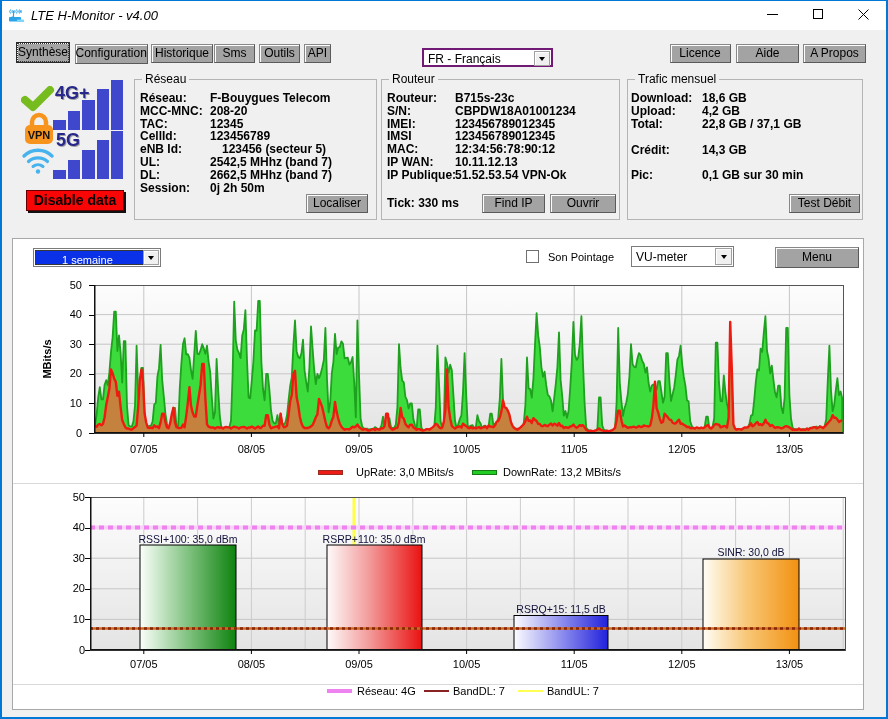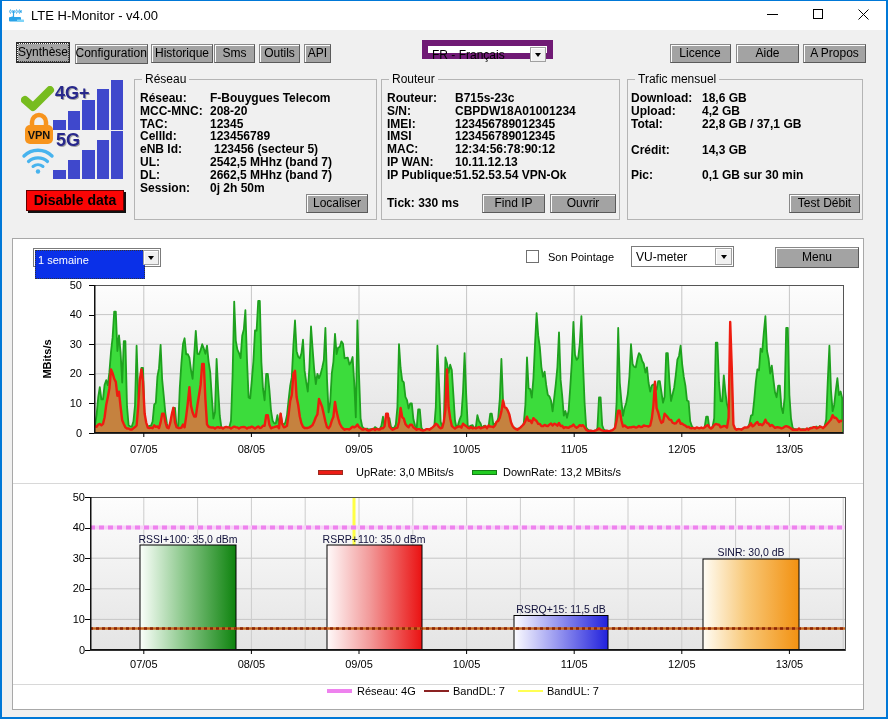--- a/index.html
+++ b/index.html
@@ -21,38 +21,38 @@
 <path d="M2.5 2.5 q-1.5 2 0 4 M4.3 3.2 q-0.9 1.3 0 2.6"></path>
 <path d="M8.5 2.5 q1.5 2 0 4 M6.7 3.2 q0.9 1.3 0 2.6"></path>
 <path d="M11.5 2.5 q-1.5 2 0 4 M13.3 3.2 q-0.9 1.3 0 2.6"></path>
 </g>
 <circle cx="5.5" cy="4.5" r="1" fill="#2aa3e8"></circle>
     <circle cx="12.5" cy="4.5" r="1" fill="#2aa3e8"></circle>
 <path d="M5.5 5 v5 h-2 l0 0" stroke="#2aa3e8" stroke-width="1.2" fill="none"></path>
 <rect x="1" y="10" width="12" height="4.5" rx="1" fill="#2aa3e8"></rect>
 <rect x="9" y="12.5" width="7" height="2.5" rx="0.5" fill="#7fd4f7"></rect>
 </svg>
-<div class="ab" style="left:31px;top:8px;font-size:13px;color:#000;">LTE H-Monitor - v4.00</div>
+<div class="ab" style="left:31px;top:8px;font-size:13px;color:#000;font-style:italic;">LTE H-Monitor - v4.00</div>
 <div class="ab" style="left:767px;top:14px;width:11px;height:1px;background:#000;"></div>
 <div class="ab" style="left:813px;top:9px;width:10px;height:10px;border:1px solid #000;"></div>
 <svg class="ab" style="left:858px;top:9px;" width="11" height="11">
     <path d="M0.5 0.5 L10.5 10.5 M10.5 0.5 L0.5 10.5" stroke="#000" stroke-width="1"></path>
   </svg>
 <div class="btn" style="left:16px;top:42px;width:54px;height:21px;line-height:19px;border-color:#2a2a2a;font-size:12px;">
     <span style="display:block;margin:1px;height:17px;line-height:16px;outline:1px dotted #333;">Synthèse</span>
   </div>
 <div class="btn" style="left:74.5px;top:44px;width:73px;height:20px;line-height:17px;font-size:12px;">Configuration</div>
 <div class="btn" style="left:151px;top:44px;width:62px;height:19px;line-height:17px;font-size:12px;">Historique</div>
 <div class="btn" style="left:214px;top:44px;width:41px;height:19px;line-height:17px;font-size:12px;">Sms</div>
 <div class="btn" style="left:259px;top:44px;width:41px;height:19px;line-height:17px;font-size:12px;">Outils</div>
 <div class="btn" style="left:304px;top:44px;width:27px;height:19px;line-height:17px;font-size:12px;">API</div>
 <div class="btn" style="left:669.5px;top:44px;width:61px;height:19px;line-height:17px;font-size:12px;">Licence</div>
 <div class="btn" style="left:736px;top:44px;width:63px;height:19px;line-height:17px;font-size:12px;">Aide</div>
 <div class="btn" style="left:803px;top:44px;width:63px;height:19px;line-height:17px;font-size:12px;">A Propos</div>
-<div class="ab" style="left:422px;top:40px;width:131px;height:19px;background:#fff;border:6px solid #701a75;">
+<div class="ab" style="left:422px;top:48px;width:131px;height:19px;background:#fff;border:2px solid #701a75;">
 <div class="ab" style="left:4px;top:2px;font-size:12px;">FR - Français</div>
 <div class="ab" style="right:1px;top:1px;width:16px;height:15px;background:#f0f0f0;border:1px solid #a0a0a0;box-shadow:inset 1px 1px 0 #fff;">
       <div style="width:0;height:0;border-left:3.5px solid transparent;border-right:3.5px solid transparent;border-top:4px solid #000;margin:5px auto;"></div>
     </div>
 </div>
 <svg class="ab" style="left:21px;top:86px;" width="34" height="26" viewBox="0 0 34 26">
     <path d="M4 14 L12 21 L29 4" stroke="#77bc1f" stroke-width="8" fill="none" stroke-linecap="round" stroke-linejoin="round"></path>
   </svg>
 <div class="ab" style="left:55px;top:83px;font-size:18px;font-weight:bold;color:#28288c;text-shadow:1px 1px 0 #00000055;">4G+</div>
 <div class="ab" style="left:53px;top:120.2px;width:12.5px;height:10px;background:#3f48cc;"></div>
@@ -91,21 +91,21 @@
   </div>
 <div class="row" style="left:140px;top:91px;">Réseau:</div>
 <div class="row" style="left:210px;top:91px;">F-Bouygues Telecom</div>
 <div class="row" style="left:140px;top:103.8px;">MCC-MNC:</div>
 <div class="row" style="left:210px;top:103.8px;">208-20</div>
 <div class="row" style="left:140px;top:116.6px;">TAC:</div>
 <div class="row" style="left:210px;top:116.6px;">12345</div>
 <div class="row" style="left:140px;top:129.4px;">CellId:</div>
 <div class="row" style="left:210px;top:129.4px;">123456789</div>
 <div class="row" style="left:140px;top:142.2px;">eNB Id:</div>
-<div class="row" style="left:214px;top:142.2px;text-align:right;">123456 (secteur 5)</div>
+<div class="row" style="left:222px;top:142.2px;text-align:right;">123456 (secteur 5)</div>
 <div class="row" style="left:140px;top:155px;">UL:</div>
 <div class="row" style="left:210px;top:155px;">2542,5 MHhz (band 7)</div>
 <div class="row" style="left:140px;top:167.8px;">DL:</div>
 <div class="row" style="left:210px;top:167.8px;">2662,5 MHhz (band 7)</div>
 <div class="row" style="left:140px;top:180.6px;">Session:</div>
 <div class="row" style="left:210px;top:180.6px;">0j 2h 50m</div>
 <div class="row" style="left:387px;top:91px;">Routeur:</div>
 <div class="row" style="left:455px;top:91px;">B715s-23c</div>
 <div class="row" style="left:387px;top:103.8px;">S/N:</div>
 <div class="row" style="left:455px;top:103.8px;">CBPDW18A01001234</div>
@@ -131,21 +131,21 @@
 <div class="row" style="left:631px;top:168px;">Pic:</div>
 <div class="row" style="left:702px;top:168px;">0,1 GB sur 30 min</div>
 <div class="btn" style="left:306px;top:194px;width:62px;height:19px;line-height:17px;">Localiser</div>
 <div class="btn" style="left:482px;top:194px;width:63px;height:19px;line-height:17px;">Find IP</div>
 <div class="btn" style="left:550px;top:194px;width:66px;height:19px;line-height:17px;">Ouvrir</div>
 <div class="btn" style="left:789px;top:194px;width:71px;height:19px;line-height:17px;">Test Débit</div>
 <div class="ab" style="left:12px;top:238px;width:852px;height:472px;background:#fff;border:1px solid #a8a8a8;"></div>
 <div class="ab" style="left:13px;top:483px;width:850px;height:1px;background:#d8d8d8;"></div>
 <div class="ab" style="left:13px;top:684px;width:850px;height:1px;background:#d8d8d8;"></div>
 <div class="ab" style="left:33px;top:248px;width:128px;height:19px;background:#fff;border:1px solid #7b7b7b;">
-<div class="ab" style="left:1px;top:1px;width:110px;height:29px;background:#0a30e8;outline:1px dotted #333;outline-offset:-1px;"><span style="color:#fff;font-size:11px;margin-left:3px;line-height:15px;display:inline-block;">1 semaine</span></div>
+<div class="ab" style="left:1px;top:1px;width:110px;height:15px;background:#0a30e8;outline:1px dotted #333;outline-offset:-1px;padding-left:24px;"><span style="color:#fff;font-size:11px;margin-left:3px;line-height:15px;display:inline-block;">1 semaine</span></div>
 <div class="ab" style="right:1px;top:1px;width:16px;height:15px;background:#f0f0f0;border:1px solid #a0a0a0;box-shadow:inset 1px 1px 0 #fff;">
       <div style="width:0;height:0;border-left:3.5px solid transparent;border-right:3.5px solid transparent;border-top:4px solid #000;margin:5px auto;"></div>
     </div>
 </div>
 <div class="ab" style="left:526px;top:250px;width:13px;height:13px;background:#fff;border:1px solid #707070;"></div>
 <div class="lbl" style="left:548px;top:251px;">Son Pointage</div>
 <div class="ab" style="left:631px;top:246px;width:103px;height:21px;background:#fff;border:1px solid #7b7b7b;">
 <div class="ab" style="left:4px;top:3px;font-size:12px;">VU-meter</div>
 <div class="ab" style="right:1px;top:1px;width:17px;height:17px;background:#f0f0f0;border:1px solid #a0a0a0;box-shadow:inset 1px 1px 0 #fff;">
       <div style="width:0;height:0;border-left:3.5px solid transparent;border-right:3.5px solid transparent;border-top:4px solid #000;margin:6px auto;"></div>

